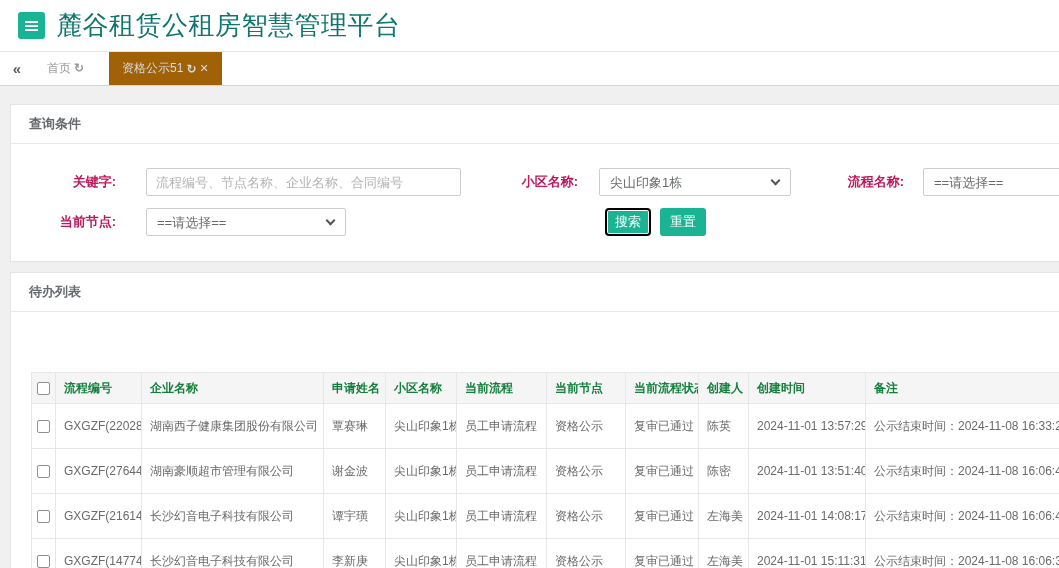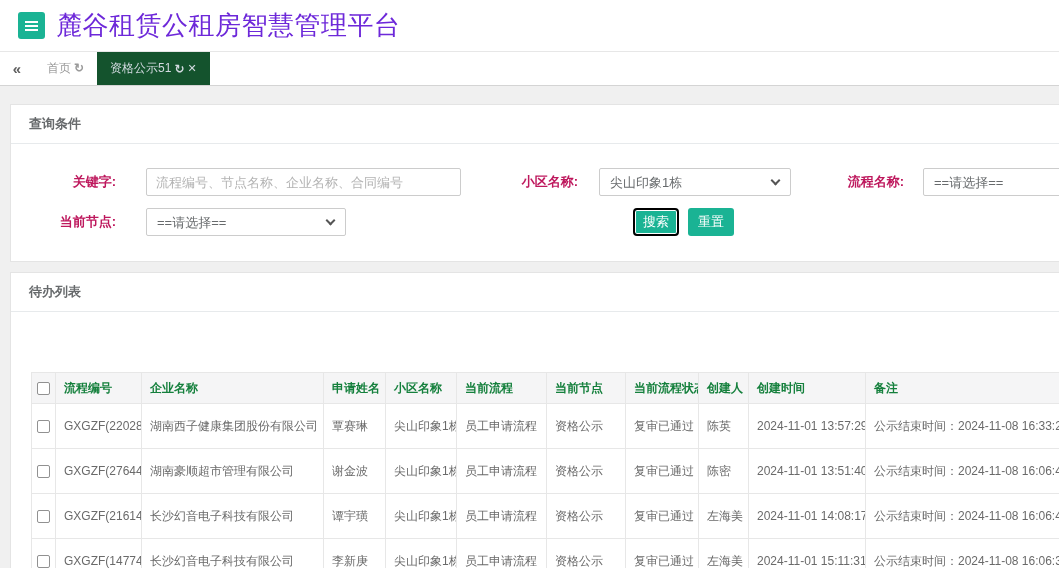--- a/index.html
+++ b/index.html
@@ -16,32 +16,32 @@
   .menu-btn {
     width:27px; height:27px; background:#1ab394; border:none; border-radius:3px;
     color:#fff; font-size:15px; line-height:27px; text-align:center; cursor:pointer;
     display:flex; align-items:center; justify-content:center;
   }
   .menu-btn .bars { display:block; width:13px; height:2px; background:#fff; position:relative; }
   .menu-btn .bars::before, .menu-btn .bars::after {
     content:""; position:absolute; left:0; width:13px; height:2px; background:#fff;
   }
   .menu-btn .bars::before { top:-4px; } .menu-btn .bars::after { top:4px; }
-  .app-title { margin-left:11px; font-size:26px; font-weight:500; color:#6d28d9; letter-spacing:0.5px; }
+  .app-title { margin-left:11px; font-size:26px; font-weight:500; color:#0f766e; letter-spacing:0.5px; }
 
   
   .tabbar { height:34px; background:#fff; border-bottom:1px solid #d4d4d4; display:flex; align-items:stretch; }
   .collapse-btn {
     width:34px; display:flex; align-items:center; justify-content:center;
     color:#5f5f5f; font-size:15px; font-weight:bold; cursor:pointer; background:#fff; border:none;
   }
   .tab { display:flex; align-items:center; padding:0 13px; font-size:12px; cursor:pointer; }
   .tab.home { color:#9a9a9a;font-family:Liberation Serif, serif; }
   .tab .refresh { margin-left:3px; font-weight:bold; font-size:12px; }
-  .tab.active { background:#14532d; color:#d3dae0; }
+  .tab.active { background:#a16207; color:#d3dae0;margin-left:12px; }
   .tab.active .refresh { color:#d3dae0; }
   .tab .close { margin-left:3px; font-weight:bold; font-size:11px; }
 
   
   .page { padding:18px 0 0 10px; }
   .panel { background:#fff; border:1px solid #e4e4e4; width:1200px; }
   .panel-title {
     padding:10px 18px; font-weight:bold; font-size:13px; color:#676a6c;
     border-bottom:1px solid #e7eaec;
   }
@@ -70,21 +70,21 @@
     font-family:inherit;
   }
   .select-wrap .chev {
     position:absolute; right:12px; top:9px; width:7px; height:7px;
     border-right:2px solid #555; border-bottom:2px solid #555;
     transform:rotate(45deg); pointer-events:none;
   }
   .w192 { width:192px; } .w200 { width:200px; } .w210 { width:210px; }
   .btn-row { grid-column:4; display:flex; gap:9px; margin-left:6px; }
   .btn { background:#1ab394; color:#fff; border:none; border-radius:3px; padding:5px 10px; font-size:13px; cursor:pointer; font-family:inherit; }
-  .btn.search { border:2px solid #000; padding:3px 8px; box-shadow:inset 0 0 0 1px #fff; border-radius:4px;margin-left:28px; }
+  .btn.search { border:2px solid #000; padding:3px 8px; box-shadow:inset 0 0 0 1px #fff; border-radius:4px; }
 
   
   .todo-panel { margin-top:10px; min-height:300px; }
   .todo-body { padding:20px; }
   table.todo { border-collapse:collapse; table-layout:fixed; width:1160px; margin-top:40px; background:#fff; }
   table.todo th, table.todo td {
     border:1px solid #e7e7e7; padding:0 8px; font-size:12px; text-align:left;
     white-space:nowrap; overflow:hidden;
   }
   table.todo th { background:#f5f5f6; height:31px; color:#15803d; font-weight:bold; }

